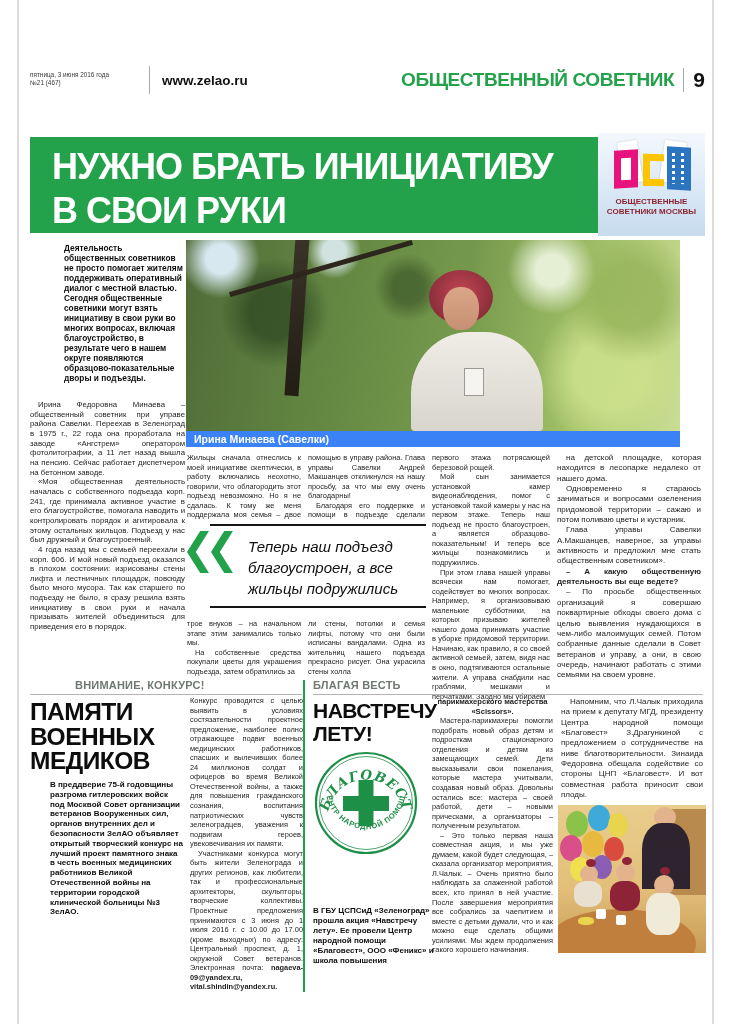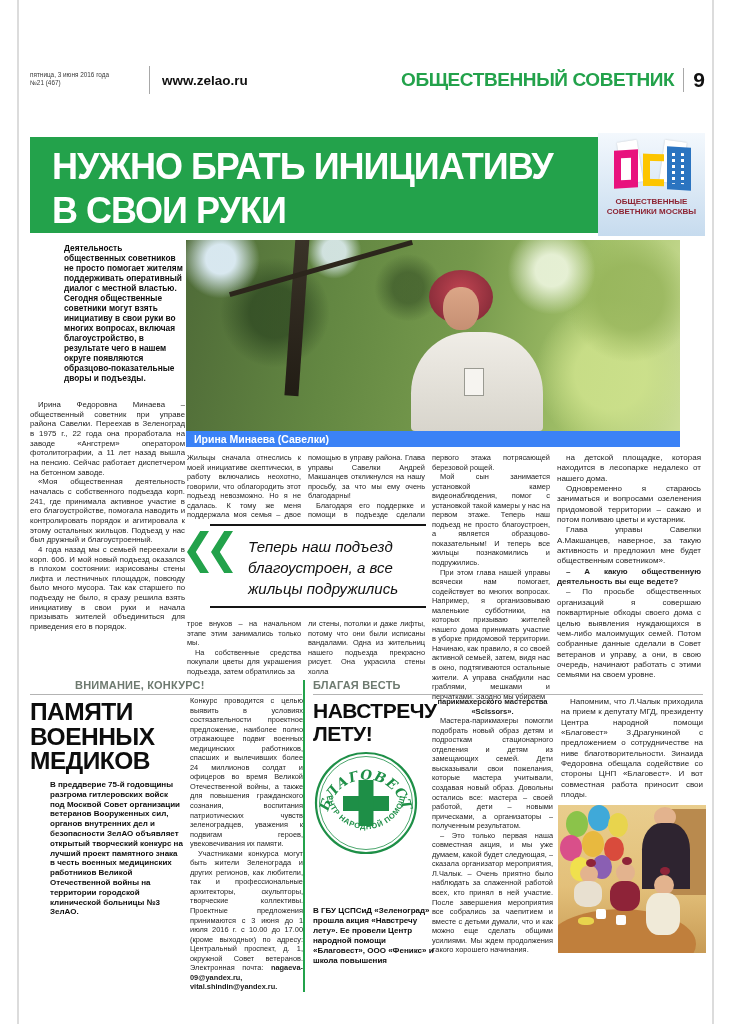--- a/index.html
+++ b/index.html
@@ -141,31 +141,31 @@
     <div class="chev" style="left:24px;top:0;width:22px;height:42px;clip-path:polygon(100% 0,60% 0,0 50%,60% 100%,100% 100%,40% 50%);"></div>
   </div>
   <div class="abs pull-quote" style="left:248px;top:536px;width:186px;">Теперь наш подъезд благоустроен, а все жильцы подружились</div>
   <div class="abs qrule" style="left:210px;top:606px;width:216px;"></div>
 
   <div class="abs btext clip" style="left:187px;top:619px;width:114px;height:145px;">
     <p class="noind">трое внуков – на начальном этапе этим занимались только мы.</p>
     <p>На собственные средства покупали цветы для украшения подъезда, затем обратились за</p>
   </div>
   <div class="abs btext clip" style="left:308px;top:619px;width:117px;height:145px;">
-    <p class="noind">ли стены, потолки и даже лифты, потому что они были исписаны вандалами. Одна из жительниц нашего подъезда прекрасно рисует. Она украсила стены холла</p>
+    <p class="noind">ли стены, потолки и семья лифты, потому что они были исписаны вандалами. Одна из жительниц нашего подъезда прекрасно рисует. Она украсила стены холла</p>
   </div>
   <div class="abs btext clip" style="left:432px;top:453px;width:118px;height:312px;">
     <p class="noind">первого этажа потрясающей березовой рощей.</p>
     <p>Мой сын занимается установкой камер видеонаблюдения, помог с установкой такой камеры у нас на первом этаже. Теперь наш подъезд не просто благоустроен, а является образцово-показательным! И теперь все жильцы познакомились и подружились.</p>
     <p>При этом глава нашей управы всячески нам помогает, содействует во многих вопросах. Например, я организовываю маленькие субботники, на которых призываю жителей нашего дома принимать участие в уборке придомовой территории. Начинаю, как правило, я со своей активной семьей, затем, видя нас в окно, подтягиваются остальные жители. А управа снабдили нас граблями, мешками и перчатками. Заодно мы убираем</p>
   </div>
   <div class="abs btext-wide clip" style="left:557px;top:453px;width:144px;height:312px;">
     <p class="noind">на детской площадке, которая находится в лесопарке недалеко от нашего дома.</p>
     <p>Одновременно я стараюсь заниматься и вопросами озеленения придомовой территории – сажаю и потом поливаю цветы и кустарник.</p>
-    <p>Глава управы Савелки А.Макшанцев, наверное, за такую активность и предложил мне будет общественным советником».</p>
+    <p>Глава управы Савелки А.Макшанцев, наверное, за управы активность и предложил мне стать общественным советником».</p>
     <p class="bold">– А какую общественную деятельность вы еще ведете?</p>
     <p>– По просьбе общественных организаций я совершаю поквартирные обходы своего дома с целью выявления нуждающихся в чем-либо малоимущих семей. Потом собранные данные сделали в Совет ветеранов и управу, а они, в свою очередь, начинают работать с этими семьями на своем уровне.</p>
   </div>
 
   <div class="abs kicker" style="left:30px;top:679px;padding-left:45px;">ВНИМАНИЕ, КОНКУРС!</div>
   <div class="abs krule" style="left:30px;top:694px;width:272px;"></div>
   <div class="abs big-head" style="left:30px;top:700px;width:158px;font-size:24.5px;line-height:24.5px;">ПАМЯТИ ВОЕННЫХ МЕДИКОВ</div>
   <div class="abs contest-lead" style="left:50px;top:780px;width:134px;">В преддверие 75-й годовщины разгрома гитлеровских войск под Москвой Совет организации ветеранов Вооруженных сил, органов внутренних дел и безопасности ЗелАО объявляет открытый творческий конкурс на лучший проект памятного знака в честь военных медицинских работников Великой Отечественной войны на территории городской клинической больницы №3 ЗелАО.</div>
   <div class="abs btext clip" style="left:190px;top:696px;width:113px;height:300px;">
     <p class="noind">Конкурс проводится с целью выявить в условиях состязательности проектное предложение, наиболее полно отражающее подвиг военных медицинских работников, спасших и вылечивших более 24 миллионов солдат и офицеров во время Великой Отечественной войны, а также для повышения гражданского сознания, воспитания патриотических чувств зеленоградцев, уважения к подвигам героев, увековечивания их памяти.</p>

